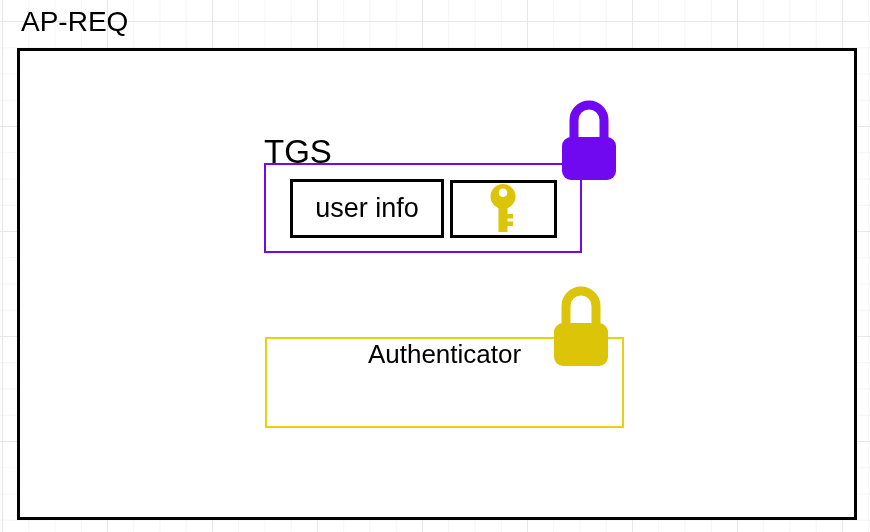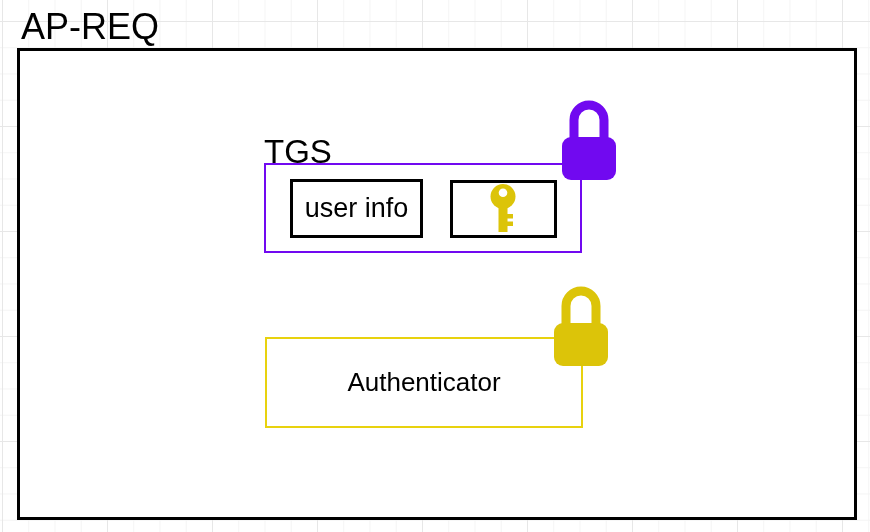--- a/index.html
+++ b/index.html
@@ -21,21 +21,21 @@
       linear-gradient(to bottom, #e7e7e7 1px, transparent 1px),
       linear-gradient(to right, #f4f4f4 1px, transparent 1px),
       linear-gradient(to bottom, #f4f4f4 1px, transparent 1px);
     background-size: 105px 105px, 105px 105px, 26.25px 26.25px, 26.25px 26.25px;
     background-position: 2px 0, 0 21px, 2px 0, 0 21px;
   }
   .abs { position: absolute; box-sizing: border-box; }
 
   .ap-title {
     left: 21px; top: 5px;
-    font-size: 36px;
+    font-size: 28px;
     line-height: 1.2;
     white-space: nowrap;
     text-align: center;
   }
   .outer-box {
     left: 17px; top: 48px;
     width: 840px; height: 472px;
     border: 3px solid #000000;
     background: #ffffff;
   }
@@ -46,38 +46,38 @@
     white-space: nowrap;
   }
   .tgs-box {
     left: 264px; top: 163px;
     width: 318px; height: 90px;
     border: 2.5px solid var(--purple);
     background: #ffffff;
   }
   .user-info-box {
     left: 290px; top: 179px;
-    width: 133px; height: 59px;
+    width: 154px; height: 59px;
     border: 3px solid #000000;
     display: flex; align-items: center; justify-content: center;
     font-size: 27px;
     background: #ffffff;
   }
   .key-box {
     left: 450px; top: 180px;
     width: 107px; height: 58px;
     border: 3px solid #000000;
     display: flex; align-items: center; justify-content: center;
     background: #ffffff;
   }
   .auth-box {
     left: 265px; top: 337px;
-    width: 318px; height: 91px;
+    width: 359px; height: 91px;
     border: 2.5px solid var(--gold-border);
-    display: flex; align-items: center; justify-content: center;
+    display: flex; justify-content: center;
     font-size: 26px;
     background: #ffffff;
   }
   .lock-purple { left: 561px; top: 97px; }
   .lock-gold  { left: 553px; top: 283px; }
   .lock-purple .lock-shackle { stroke: var(--purple); }
   .lock-purple .lock-body    { fill: var(--purple); }
   .lock-gold .lock-shackle   { stroke: var(--gold); }
   .lock-gold .lock-body      { fill: var(--gold); }
   .key-glyph .key-solid { fill: var(--gold); }

